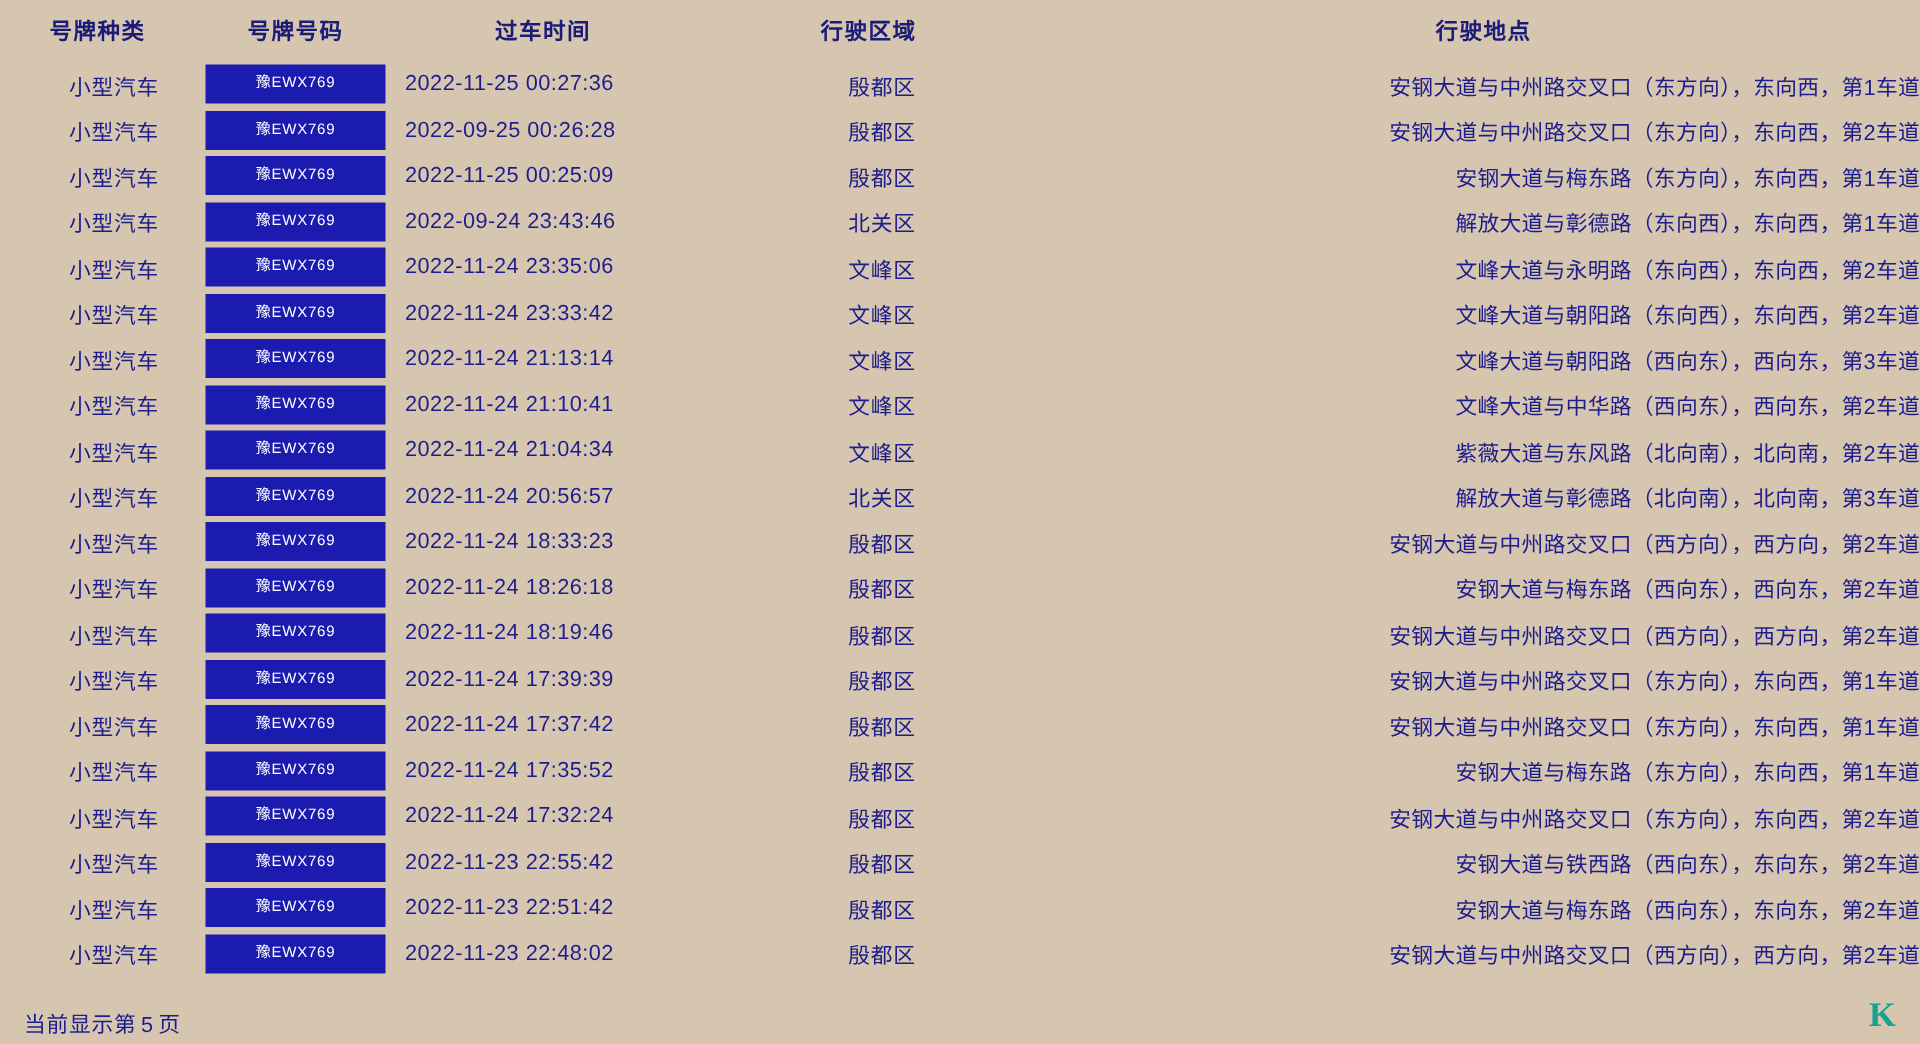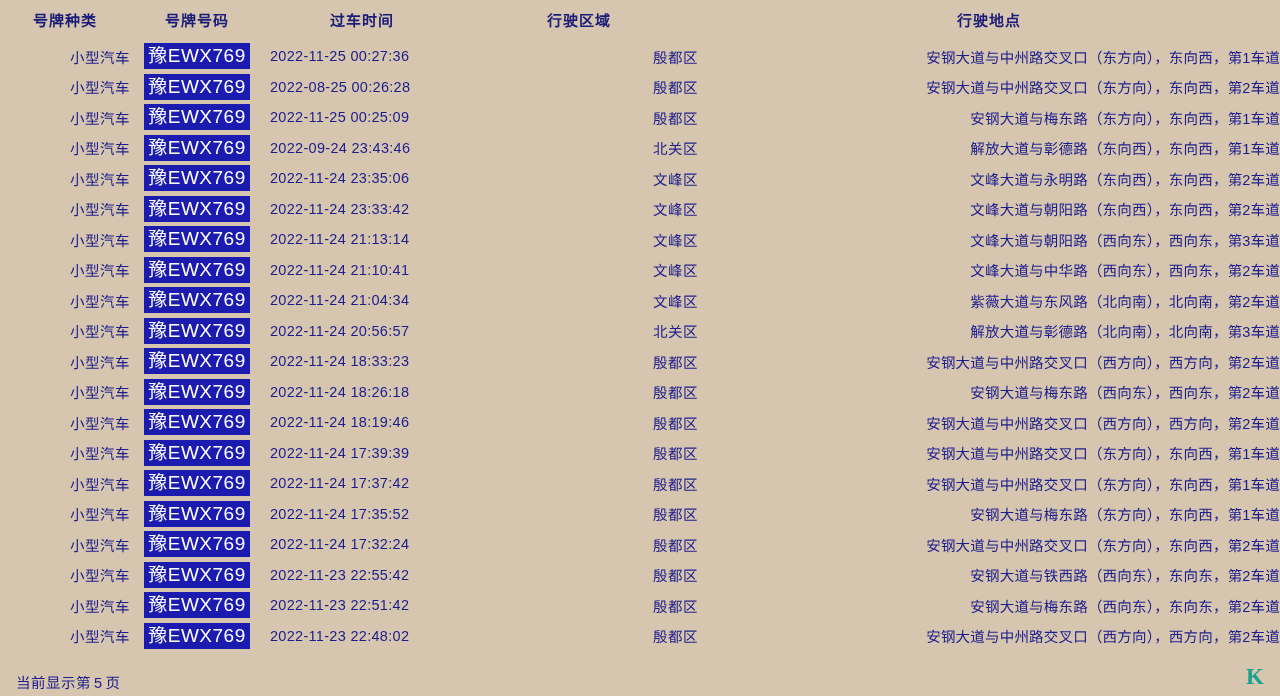--- a/index.html
+++ b/index.html
@@ -43,47 +43,47 @@
   tbody td {
     height: 30.5px;
     font-size: 14.5px;
     color: #1c1c8c;
     text-align: center;
     vertical-align: middle;
     white-space: nowrap;
     padding: 0;
   }
   td.type-cell {
-    text-align: right;
+    text-align: center;
     padding-left: 22px;
     letter-spacing: 0.5px;
   }
   td.plate-cell {
     padding: 0;
   }
   .plate-badge {
     display: block;
     margin: 0 auto;
-    width: 106px;
+    width: 120px;
     height: 26px;
     line-height: 26px;
     background: #1b1bb0;
     color: #ffffff;
-    font-size: 19px;
+    font-size: 10px;
     letter-spacing: 0.5px;
     text-align: center;
   }
   td.time-cell {
     text-align: left;
     padding-left: 6px;
     letter-spacing: 0.3px;
     margin-top: 48px;
   }
   td.area-cell {
-    text-align: right;
+    text-align: center;
     padding-left: 18px;
     letter-spacing: 0.5px;
   }
   td.place-cell {
     text-align: right;
     padding-left: 0;
     letter-spacing: 0.2px;
   }
   .footer {
     position: absolute;
@@ -140,21 +140,21 @@
           </td>
           <td class="time-cell">2022-11-25 00:27:36</td>
           <td class="area-cell">殷都区</td>
           <td class="place-cell">安钢大道与中州路交叉口（东方向），东向西，第1车道</td>
         </tr>
         <tr>
           <td class="type-cell">小型汽车</td>
           <td class="plate-cell">
             <span class="plate-badge">豫EWX769</span>
           </td>
-          <td class="time-cell">2022-08-25 00:26:28</td>
+          <td class="time-cell">2022-09-25 00:26:28</td>
           <td class="area-cell">殷都区</td>
           <td class="place-cell">安钢大道与中州路交叉口（东方向），东向西，第2车道</td>
         </tr>
         <tr>
           <td class="type-cell">小型汽车</td>
           <td class="plate-cell">
             <span class="plate-badge">豫EWX769</span>
           </td>
           <td class="time-cell">2022-11-25 00:25:09</td>
           <td class="area-cell">殷都区</td>

